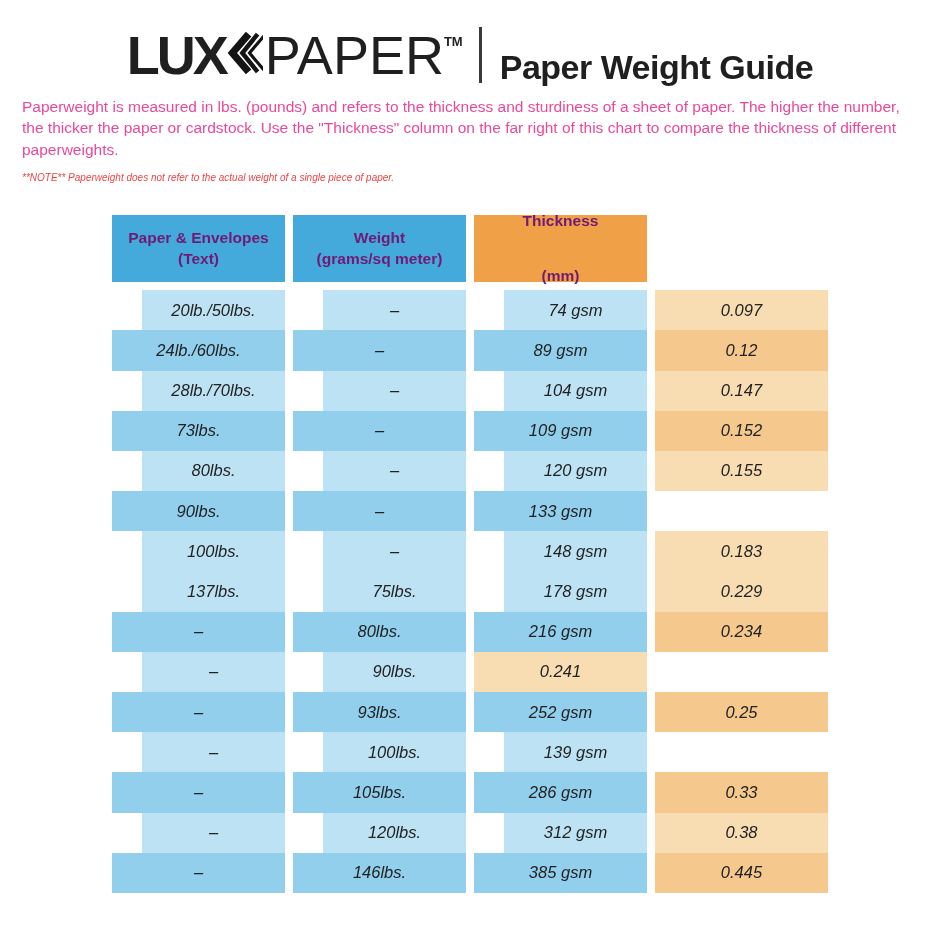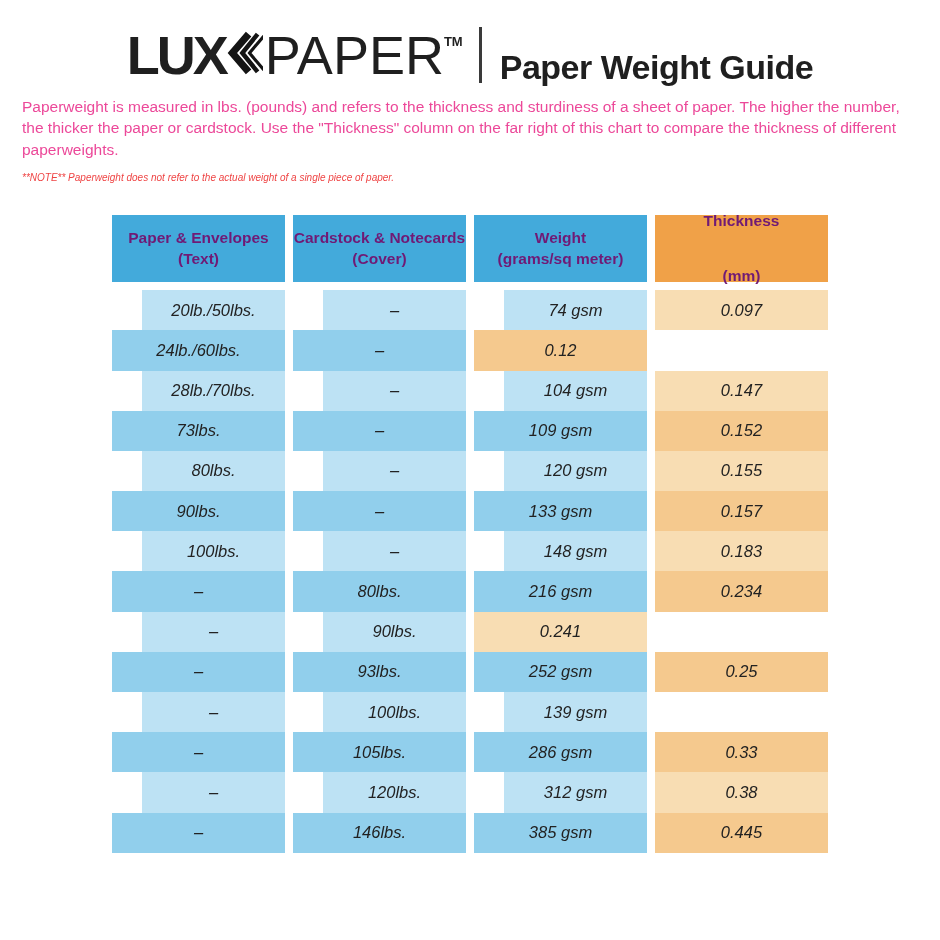--- a/index.html
+++ b/index.html
@@ -136,42 +136,39 @@
 <p class="intro">Paperweight is measured in lbs. (pounds) and refers to the thickness and sturdiness of a sheet of paper. The higher the number, the thicker the paper or cardstock. Use the "Thickness" column on the far right of this chart to compare the thickness of different paperweights.</p>
 <p class="note">**NOTE** Paperweight does not refer to the actual weight of a single piece of paper.</p>
 
 <div class="weights-table">
   <div class="thead">
       <div class="hcell">
         <span>Paper &amp; Envelopes</span>
         <span>(Text)</span>
       </div>
       <div class="hcell">
-        <span>Cardstock &amp; Notecards</span>
-        <span>(Cover)</span>
-      </div>
-      <div class="hcell">
         <span>Weight</span>
         <span>(grams/sq meter)</span>
       </div>
       <div class="hcell orange">
         <span>Thickness</span>
         <span>(mm)</span>
       </div>
     </div>
   <div class="tbody">
       <div class="trow">
         <div class="cell bl">20lb./50lbs.</div>
         <div class="cell bl">–</div>
         <div class="cell bl">74 gsm</div>
         <div class="cell ol">0.097</div>
       </div>
       <div class="trow">
         <div class="cell bd">24lb./60lbs.</div>
         <div class="cell bd">–</div>
+        <div class="cell bd">89 gsm</div>
         <div class="cell od">0.12</div>
       </div>
       <div class="trow">
         <div class="cell bl">28lb./70lbs.</div>
         <div class="cell bl">–</div>
         <div class="cell bl">104 gsm</div>
         <div class="cell ol">0.147</div>
       </div>
       <div class="trow">
         <div class="cell bd">73lbs.</div>
@@ -182,27 +179,32 @@
       <div class="trow">
         <div class="cell bl">80lbs.</div>
         <div class="cell bl">–</div>
         <div class="cell bl">120 gsm</div>
         <div class="cell ol">0.155</div>
       </div>
       <div class="trow">
         <div class="cell bd">90lbs.</div>
         <div class="cell bd">–</div>
         <div class="cell bd">133 gsm</div>
-        <div class="cell od">0.157</div>
       </div>
       <div class="trow">
         <div class="cell bl">100lbs.</div>
         <div class="cell bl">–</div>
         <div class="cell bl">148 gsm</div>
         <div class="cell ol">0.183</div>
+      </div>
+      <div class="trow">
+        <div class="cell bl">137lbs.</div>
+        <div class="cell bl">75lbs.</div>
+        <div class="cell bl">178 gsm</div>
+        <div class="cell ol">0.229</div>
       </div>
       <div class="trow">
         <div class="cell bd">–</div>
         <div class="cell bd">80lbs.</div>
         <div class="cell bd">216 gsm</div>
         <div class="cell od">0.234</div>
       </div>
       <div class="trow">
         <div class="cell bl">–</div>
         <div class="cell bl">90lbs.</div>

